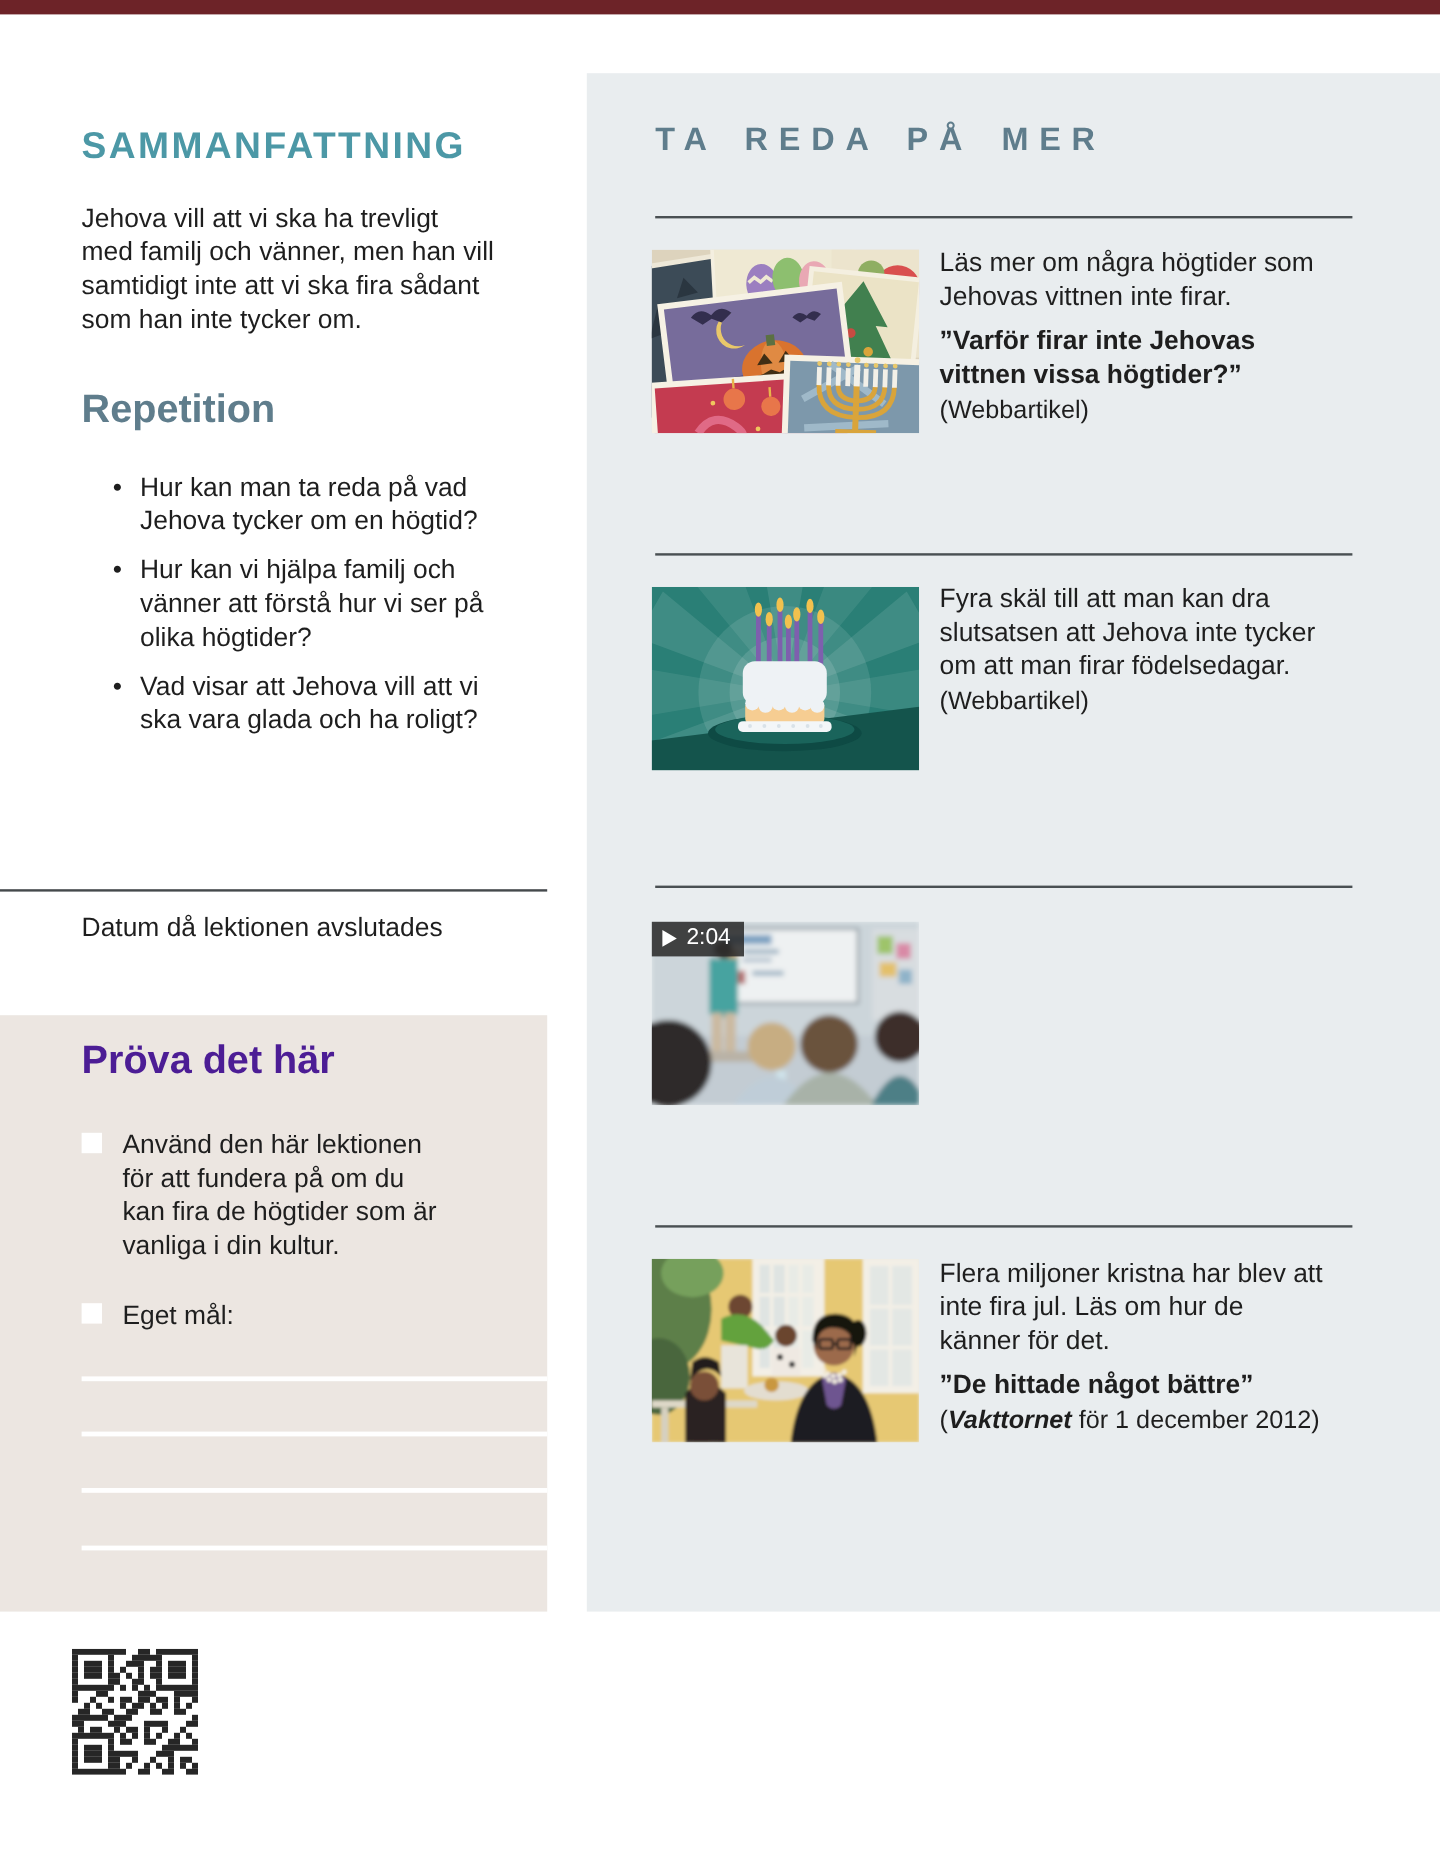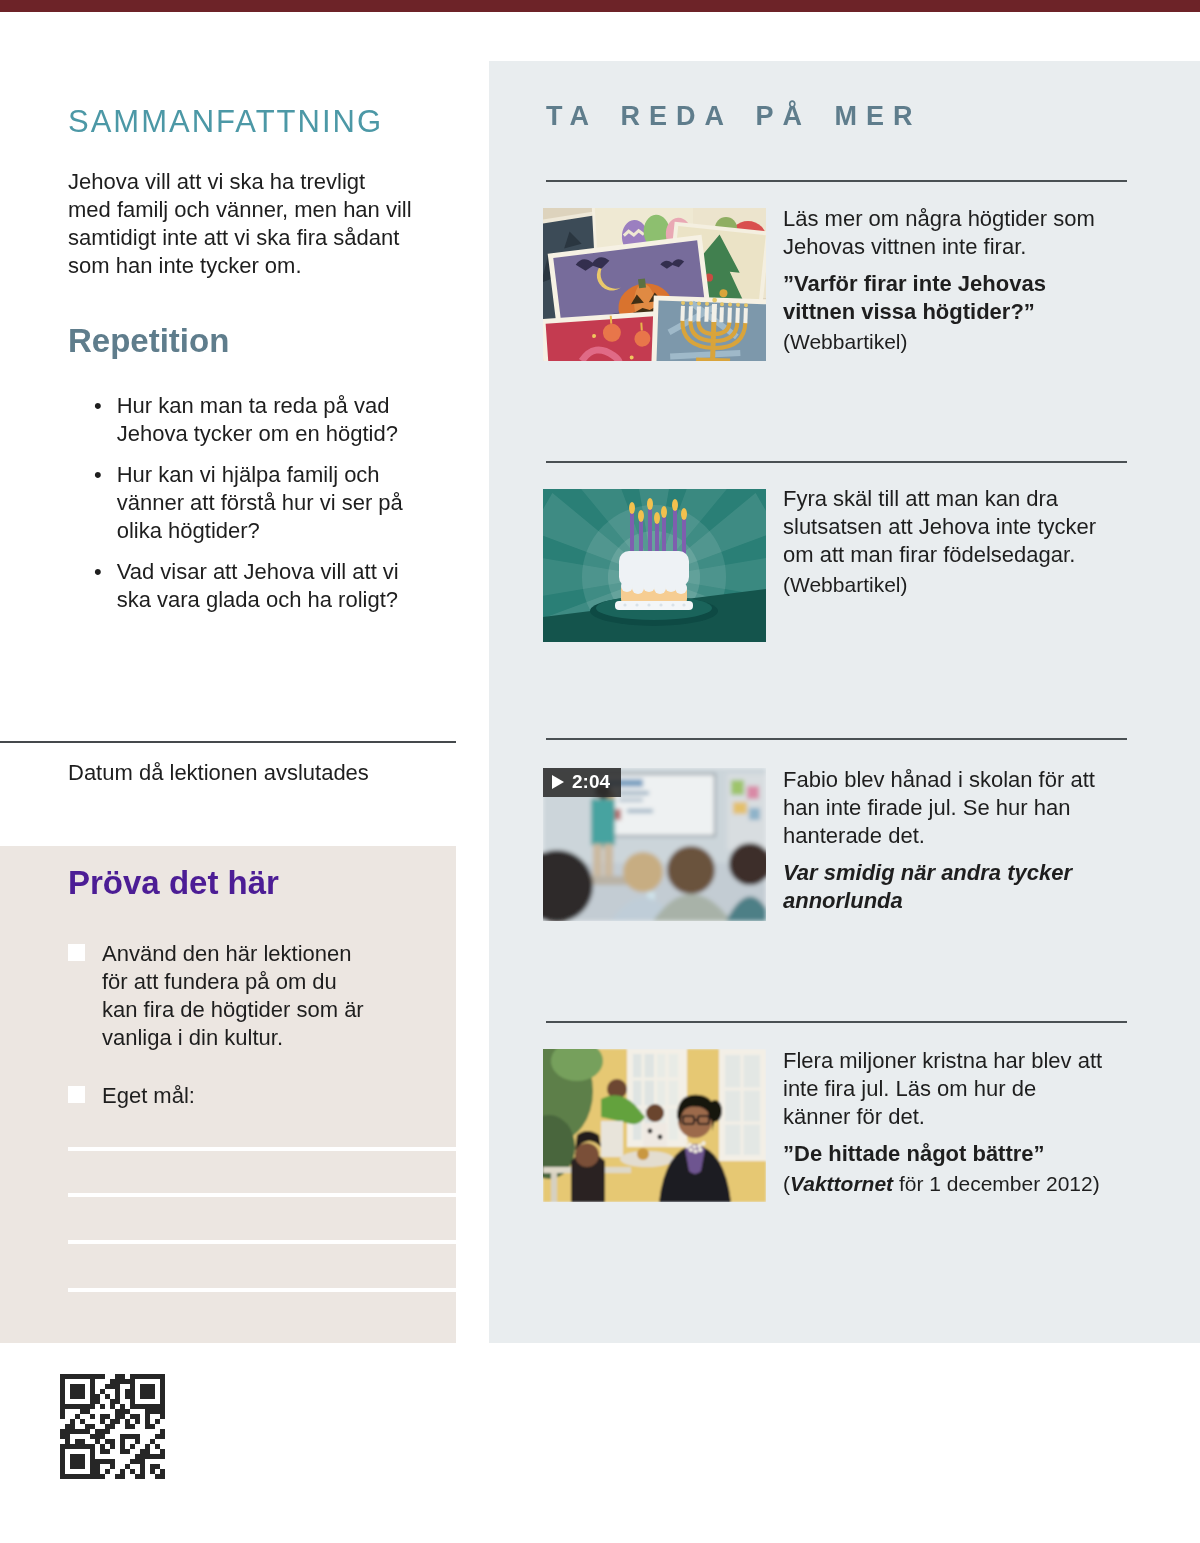--- a/index.html
+++ b/index.html
@@ -1,21 +1,21 @@
 <!DOCTYPE html>
 <html><head>
 <meta charset="utf-8">
 <style>
   html,body{margin:0;padding:0;background:#fff;}
   #page{position:relative;width:1200px;height:1543px;background:#ffffff;overflow:hidden;
         font-family:"Liberation Sans","DejaVu Sans",sans-serif;color:#1e1e1e;}
   .topbar{position:absolute;left:0;top:0;width:1200px;height:12px;background:#6d2328;}
 
   
-  .summary-title{position:absolute;left:68px;top:104px;font-size:31px;font-weight:normal;
+  .summary-title{position:absolute;left:68px;top:104px;font-size:31px;font-weight:bold;
                  letter-spacing:2px;color:#4c98a6;margin:0;}
   .summary-par{position:absolute;left:68px;top:168px;width:345px;font-size:22px;line-height:28px;margin:0;}
   .review-title{position:absolute;left:68px;top:322px;font-size:33px;font-weight:600;color:#5f7d8c;margin:0;}
   .review-list{position:absolute;left:94px;top:392px;width:320px;margin:0;padding:0;list-style:none;
                font-size:22px;line-height:28px;}
   .review-list li{display:flex;gap:15px;margin-bottom:13px;}
   .blt{flex:none;}
 
   .date-line{position:absolute;left:0;top:741px;width:456px;height:2px;background:#45494c;}
   .date-label{position:absolute;left:68px;top:760px;font-size:22px;}
@@ -29,21 +29,21 @@
   .chk-text{font-size:22px;line-height:28px;width:264px;}
   .wline{position:absolute;left:68px;width:388px;height:4px;background:#ffffff;}
   .wl1{top:301px;} .wl2{top:347px;} .wl3{top:394px;} .wl4{top:442px;}
 
   
   .rightcol{position:absolute;left:489px;top:61px;width:711px;height:1282px;background:#e9edef;}
   .fom-title{position:absolute;left:57px;top:40px;font-size:27px;font-weight:bold;color:#5f7d8c;
              letter-spacing:9px;word-spacing:7px;margin:0;}
   .rdiv{position:absolute;left:57px;width:581px;height:2px;background:#4a5053;}
   .rd1{top:119px;} .rd2{top:400px;} .rd3{top:677px;} .rd4{top:960px;}
-  .thumb{position:absolute;left:54px;width:223px;height:153px;overflow:hidden;font-weight:bold;}
+  .thumb{position:absolute;left:54px;width:223px;height:153px;overflow:hidden;}
   .t1{top:147px;} .t2{top:428px;} .t3{top:707px;} .t4{top:988px;}
   .thumb svg{display:block;width:223px;height:153px;}
   .itext{position:absolute;left:294px;width:322px;}
   .x1{top:144px;} .x2{top:424px;} .x3{top:705px;} .x4{top:986px;}
   .item-desc{font-size:22px;line-height:28px;margin:0;}
   .item-link{font-size:22px;line-height:28px;font-weight:bold;margin:9px 0 0 0;}
   .item-link.it{font-style:italic;}
   .item-src{font-size:21px;line-height:27px;margin:2px 0 0 0;white-space:nowrap;}
   .item-src .ital{font-style:italic;font-weight:bold;}
 
@@ -303,24 +303,20 @@
           <circle cx="148" cy="102" r="24" fill="#6b523d"></circle>
           <path d="M110 153 q38 -54 78 0 z" fill="#a8b2a8"></path>
           <circle cx="207" cy="96" r="21" fill="#3c2f2a"></circle>
           <path d="M183 153 q22 -42 40 -12 v12 z" fill="#4e7f86"></path>
         </g>
       </svg>
       <div class="badge">
         <span class="play"></span>
         <span>2:04</span>
       </div>
-    </div>
-    <div class="itext x3">
-      <p class="item-desc">Fabio blev hånad i skolan för att han inte firade jul. Se hur han hanterade det.</p>
-      <p class="item-link it">Var smidig när andra tycker annorlunda</p>
     </div>
 
     <div class="thumb t4">
       <svg viewBox="0 0 223 153">
         <defs>
             <filter id="blr4" x="-10%" y="-10%" width="120%" height="120%">
               <feGaussianBlur stdDeviation="1.3"></feGaussianBlur>
             </filter>
           </defs>
         <g filter="url(#blr4)">

